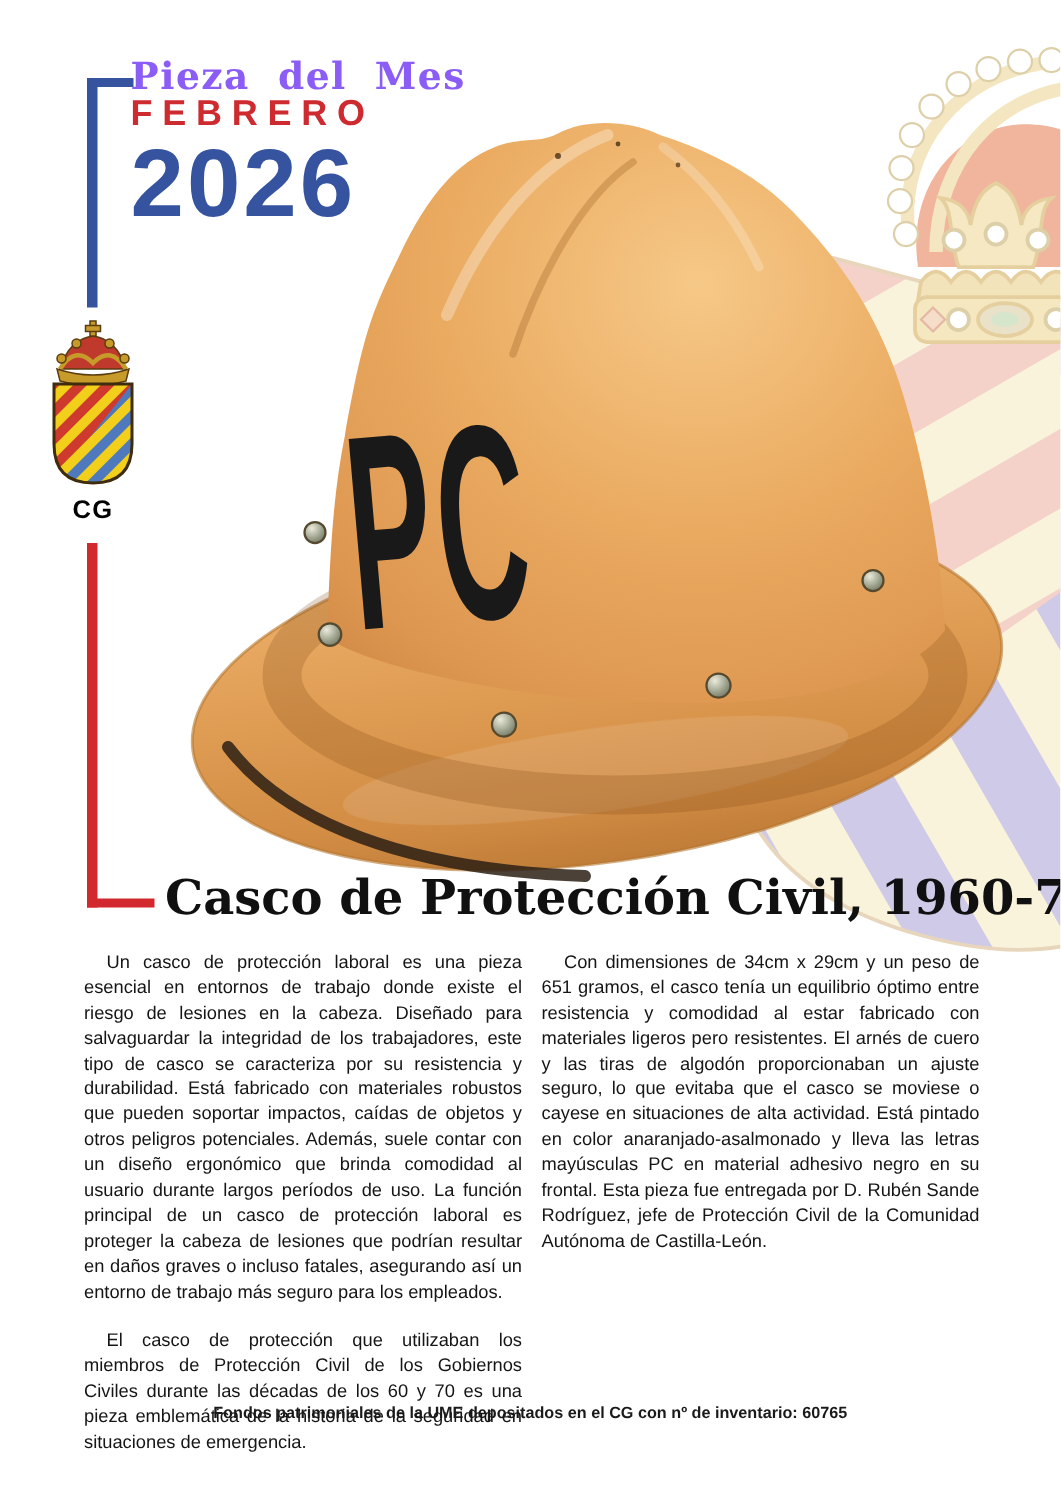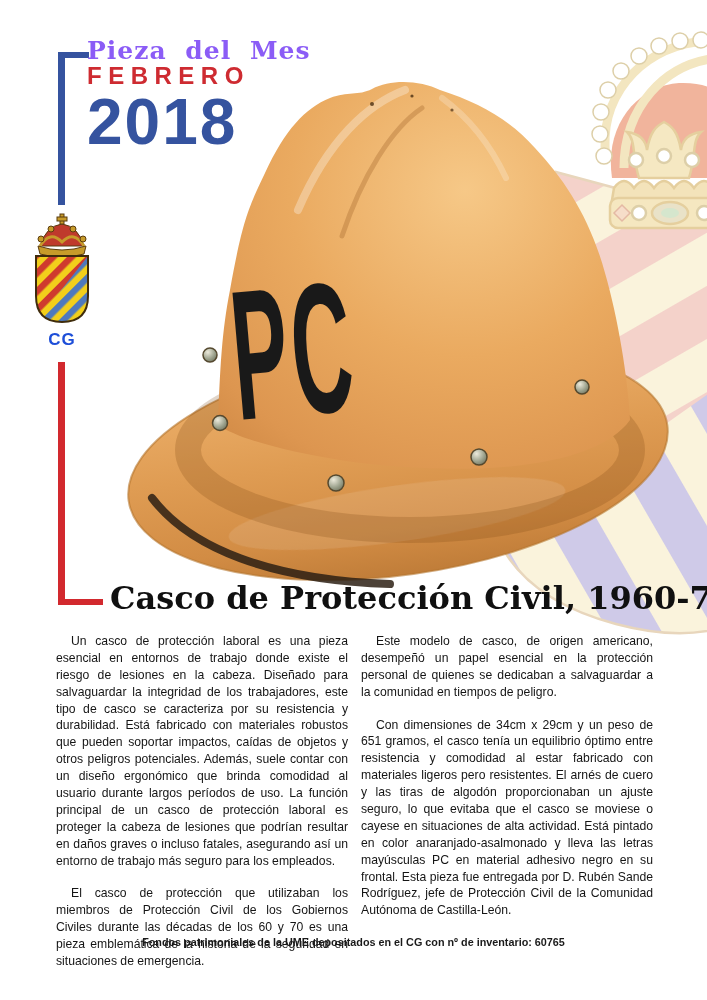--- a/index.html
+++ b/index.html
@@ -12,21 +12,21 @@
     transform:rotate(15deg);transform-origin:20px 20px;z-index:1;}
   .wm-crown{position:absolute;left:584px;top:28px;width:136px;height:218px;z-index:2;}
   
   .bracket{position:absolute;z-index:4;}
   .blue-v{left:58px;top:52px;width:7px;height:153px;background:#35539f;}
   .blue-h{left:58px;top:52px;width:31px;height:6px;background:#35539f;}
   .red-v{left:58px;top:362px;width:7px;height:243px;background:#d2292e;}
   .red-h{left:58px;top:599px;width:45px;height:6px;background:#d2292e;}
   .crest{position:absolute;left:22px;top:210px;width:80px;height:122px;z-index:4;}
   .cg-label{position:absolute;left:22px;top:330px;width:80px;text-align:center;
-    font-weight:bold;font-size:17px;letter-spacing:1px;color:#1d4ed8;z-index:4;}
+    font-weight:bold;font-size:17px;letter-spacing:1px;color:#000000;z-index:4;}
   
   .header{position:absolute;left:87px;top:38px;z-index:4;line-height:1;}
   .kicker{font-family:"DejaVu Serif","Liberation Serif",serif;font-weight:bold;
     font-size:25px;color:#8b5cf6;letter-spacing:1px;word-spacing:9px;}
   .month{font-weight:bold;font-size:24px;color:#ce2b31;letter-spacing:6.5px;margin-top:1px;}
   .year{font-weight:bold;font-size:64px;color:#35539f;letter-spacing:2px;margin-top:2px;}
   
   .helmet{position:absolute;left:90px;top:68px;width:585px;height:525px;z-index:3;}
   
   .title{position:absolute;left:110px;top:579px;width:560px;z-index:5;
@@ -139,21 +139,21 @@
       <rect x="10" y="42" width="62" height="74" fill="url(#crBlue)"></rect>
       <polygon points="14,46 66,46 14,112" fill="url(#crRed)"></polygon>
     </g>
     <path d="M14,46 H66 V86 Q66,112 40,112 Q14,112 14,86 Z" fill="none" stroke="#3f2c0c" stroke-width="2"></path>
   </svg>
   <div class="cg-label">CG</div>
 
   <div class="header">
     <div class="kicker">Pieza del Mes</div>
     <div class="month">FEBRERO</div>
-    <div class="year">2018</div>
+    <div class="year">2026</div>
   </div>
 
   <svg class="helmet" viewBox="0 0 585 525">
     <defs>
       <linearGradient id="brimGrad" x1="0" y1="0" x2="0" y2="1">
         <stop offset="0" stop-color="#eeb26d"></stop>
         <stop offset="0.45" stop-color="#df9c53"></stop>
         <stop offset="0.8" stop-color="#d28c44"></stop>
         <stop offset="1" stop-color="#c07d39"></stop>
       </linearGradient>
@@ -219,20 +219,19 @@
   </svg>
 
   <div class="title">Casco de Protección Civil, 1960-70</div>
 
   <div class="columns">
     <div class="col">
       <p>Un casco de protección laboral es una pieza esencial en entornos de trabajo donde existe el riesgo de lesiones en la cabeza. Diseñado para salvaguardar la integridad de los trabajadores, este tipo de casco se caracteriza por su resistencia y durabilidad. Está fabricado con materiales robustos que pueden soportar impactos, caídas de objetos y otros peligros potenciales. Además, suele contar con un diseño ergonómico que brinda comodidad al usuario durante largos períodos de uso. La función principal de un casco de protección laboral es proteger la cabeza de lesiones que podrían resultar en daños graves o incluso fatales, asegurando así un entorno de trabajo más seguro para los empleados.</p>
       <p>El casco de protección que utilizaban los miembros de Protección Civil de los Gobiernos Civiles durante las décadas de los 60 y 70 es una pieza emblemática de la historia de la seguridad en situaciones de emergencia.</p>
     </div>
     <div class="col">
-      <p>Este modelo de casco, de origen americano, desempeñó un papel esencial en la protección personal de quienes se dedicaban a salvaguardar a la comunidad en tiempos de peligro.</p>
       <p>Con dimensiones de 34cm x 29cm y un peso de 651 gramos, el casco tenía un equilibrio óptimo entre resistencia y comodidad al estar fabricado con materiales ligeros pero resistentes. El arnés de cuero y las tiras de algodón proporcionaban un ajuste seguro, lo que evitaba que el casco se moviese o cayese en situaciones de alta actividad. Está pintado en color anaranjado-asalmonado y lleva las letras mayúsculas PC en material adhesivo negro en su frontal. Esta pieza fue entregada por D. Rubén Sande Rodríguez, jefe de Protección Civil de la Comunidad Autónoma de Castilla-León.</p>
     </div>
   </div>
 
   <div class="footer">Fondos patrimoniales de la UME depositados en el CG con nº de inventario: 60765</div>
 
 </div>
 
 </body></html>

